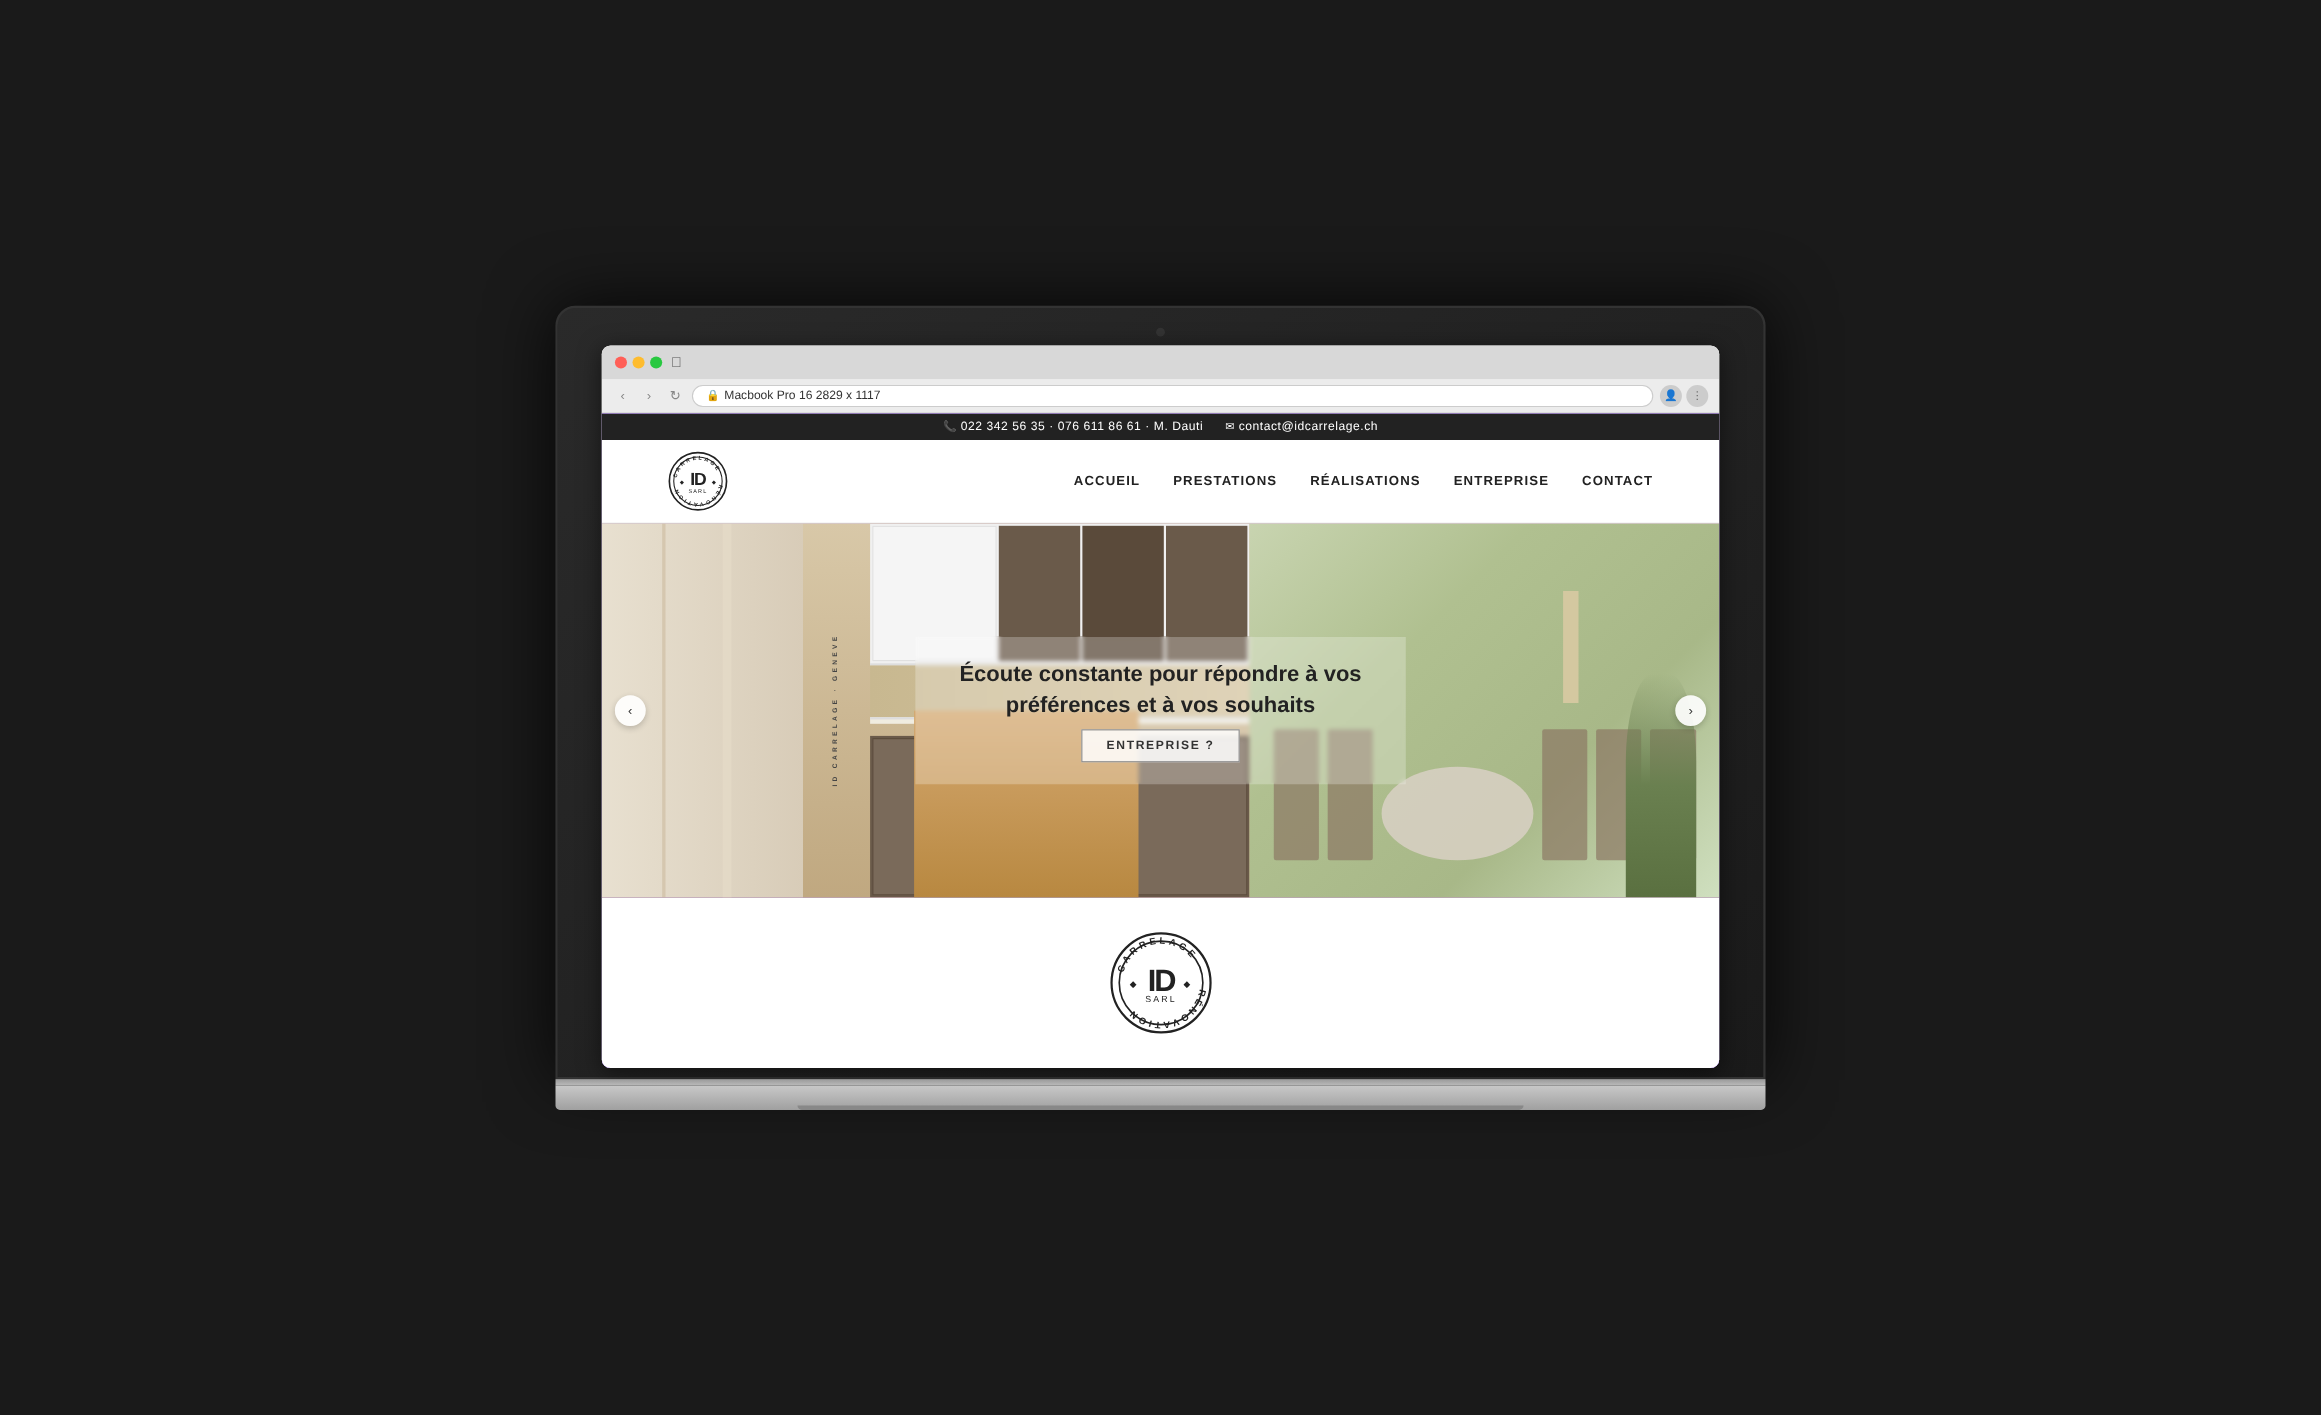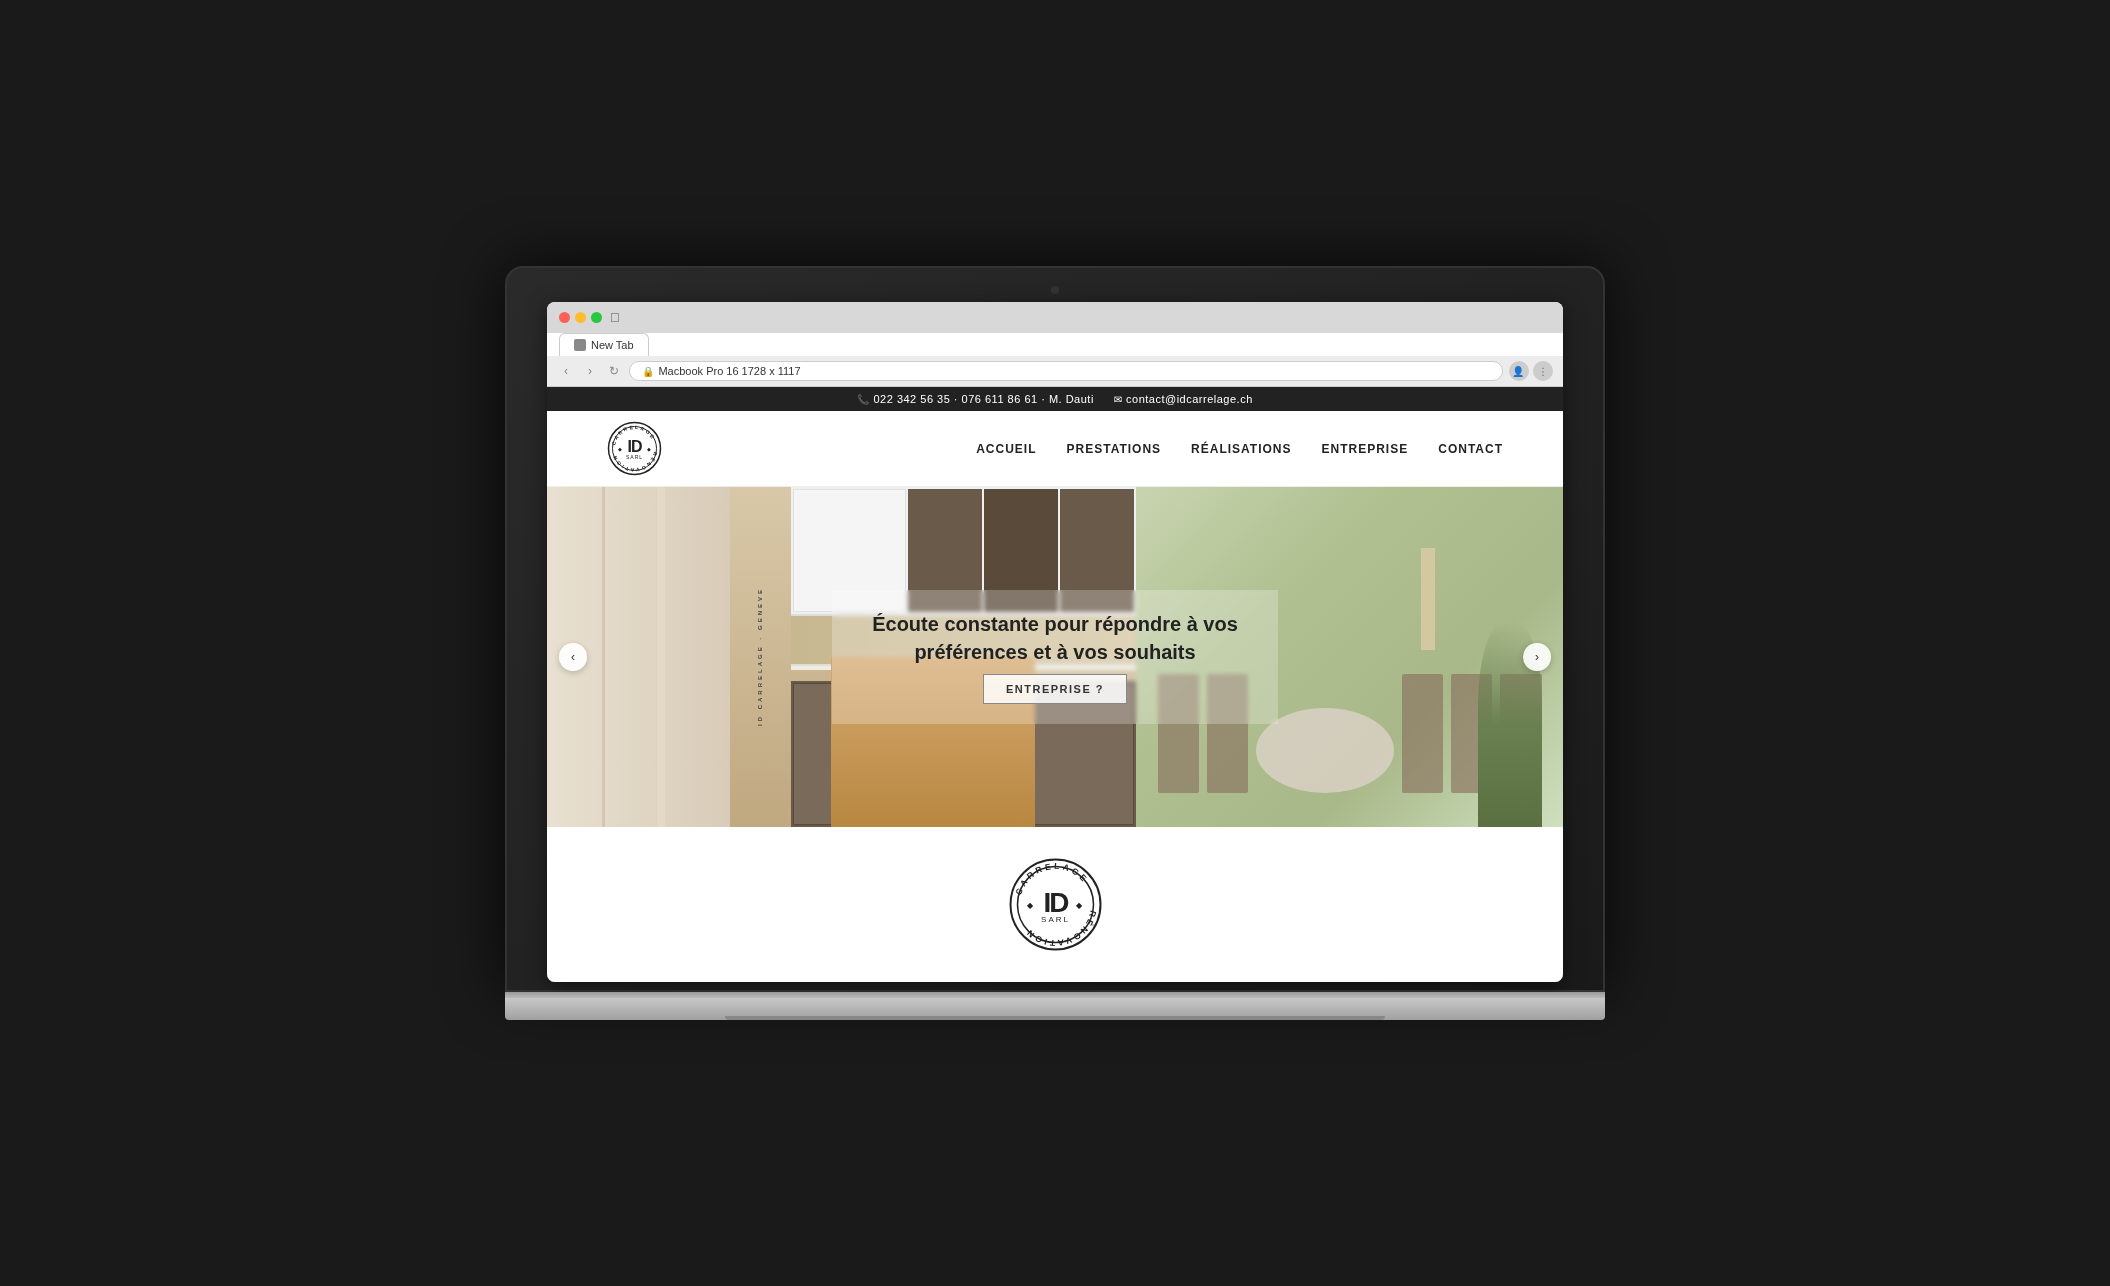--- a/index.html
+++ b/index.html
@@ -328,40 +328,34 @@
 
       <div class="browser-title-bar">
         <div class="traffic-lights">
           <div class="traffic-light tl-red"></div>
           <div class="traffic-light tl-yellow"></div>
           <div class="traffic-light tl-green"></div>
         </div>
         <span class="apple-icon"></span>
       </div>
 
-      <div class="tab-bar">
-        <div class="browser-tab">
-          <div class="tab-favicon"></div>
-          <span>New Tab</span>
-        </div>
-      </div>
 
       <div class="browser-toolbar">
         <div class="nav-btn">
           <span>‹</span>
         </div>
         <div class="nav-btn">
           <span>›</span>
         </div>
         <div class="nav-btn">
           <span>↻</span>
         </div>
         <div class="address-bar">
           <span class="lock-icon">🔒</span>
-          <span>Macbook Pro 16   1728 x 1117</span>
+          <span>Macbook Pro 16   2829 x 1117</span>
         </div>
         <div class="toolbar-right">
           <div class="toolbar-icon">👤</div>
           <div class="toolbar-icon">⋮</div>
         </div>
       </div>
 
       <div class="website">
 
         <div class="top-bar">

